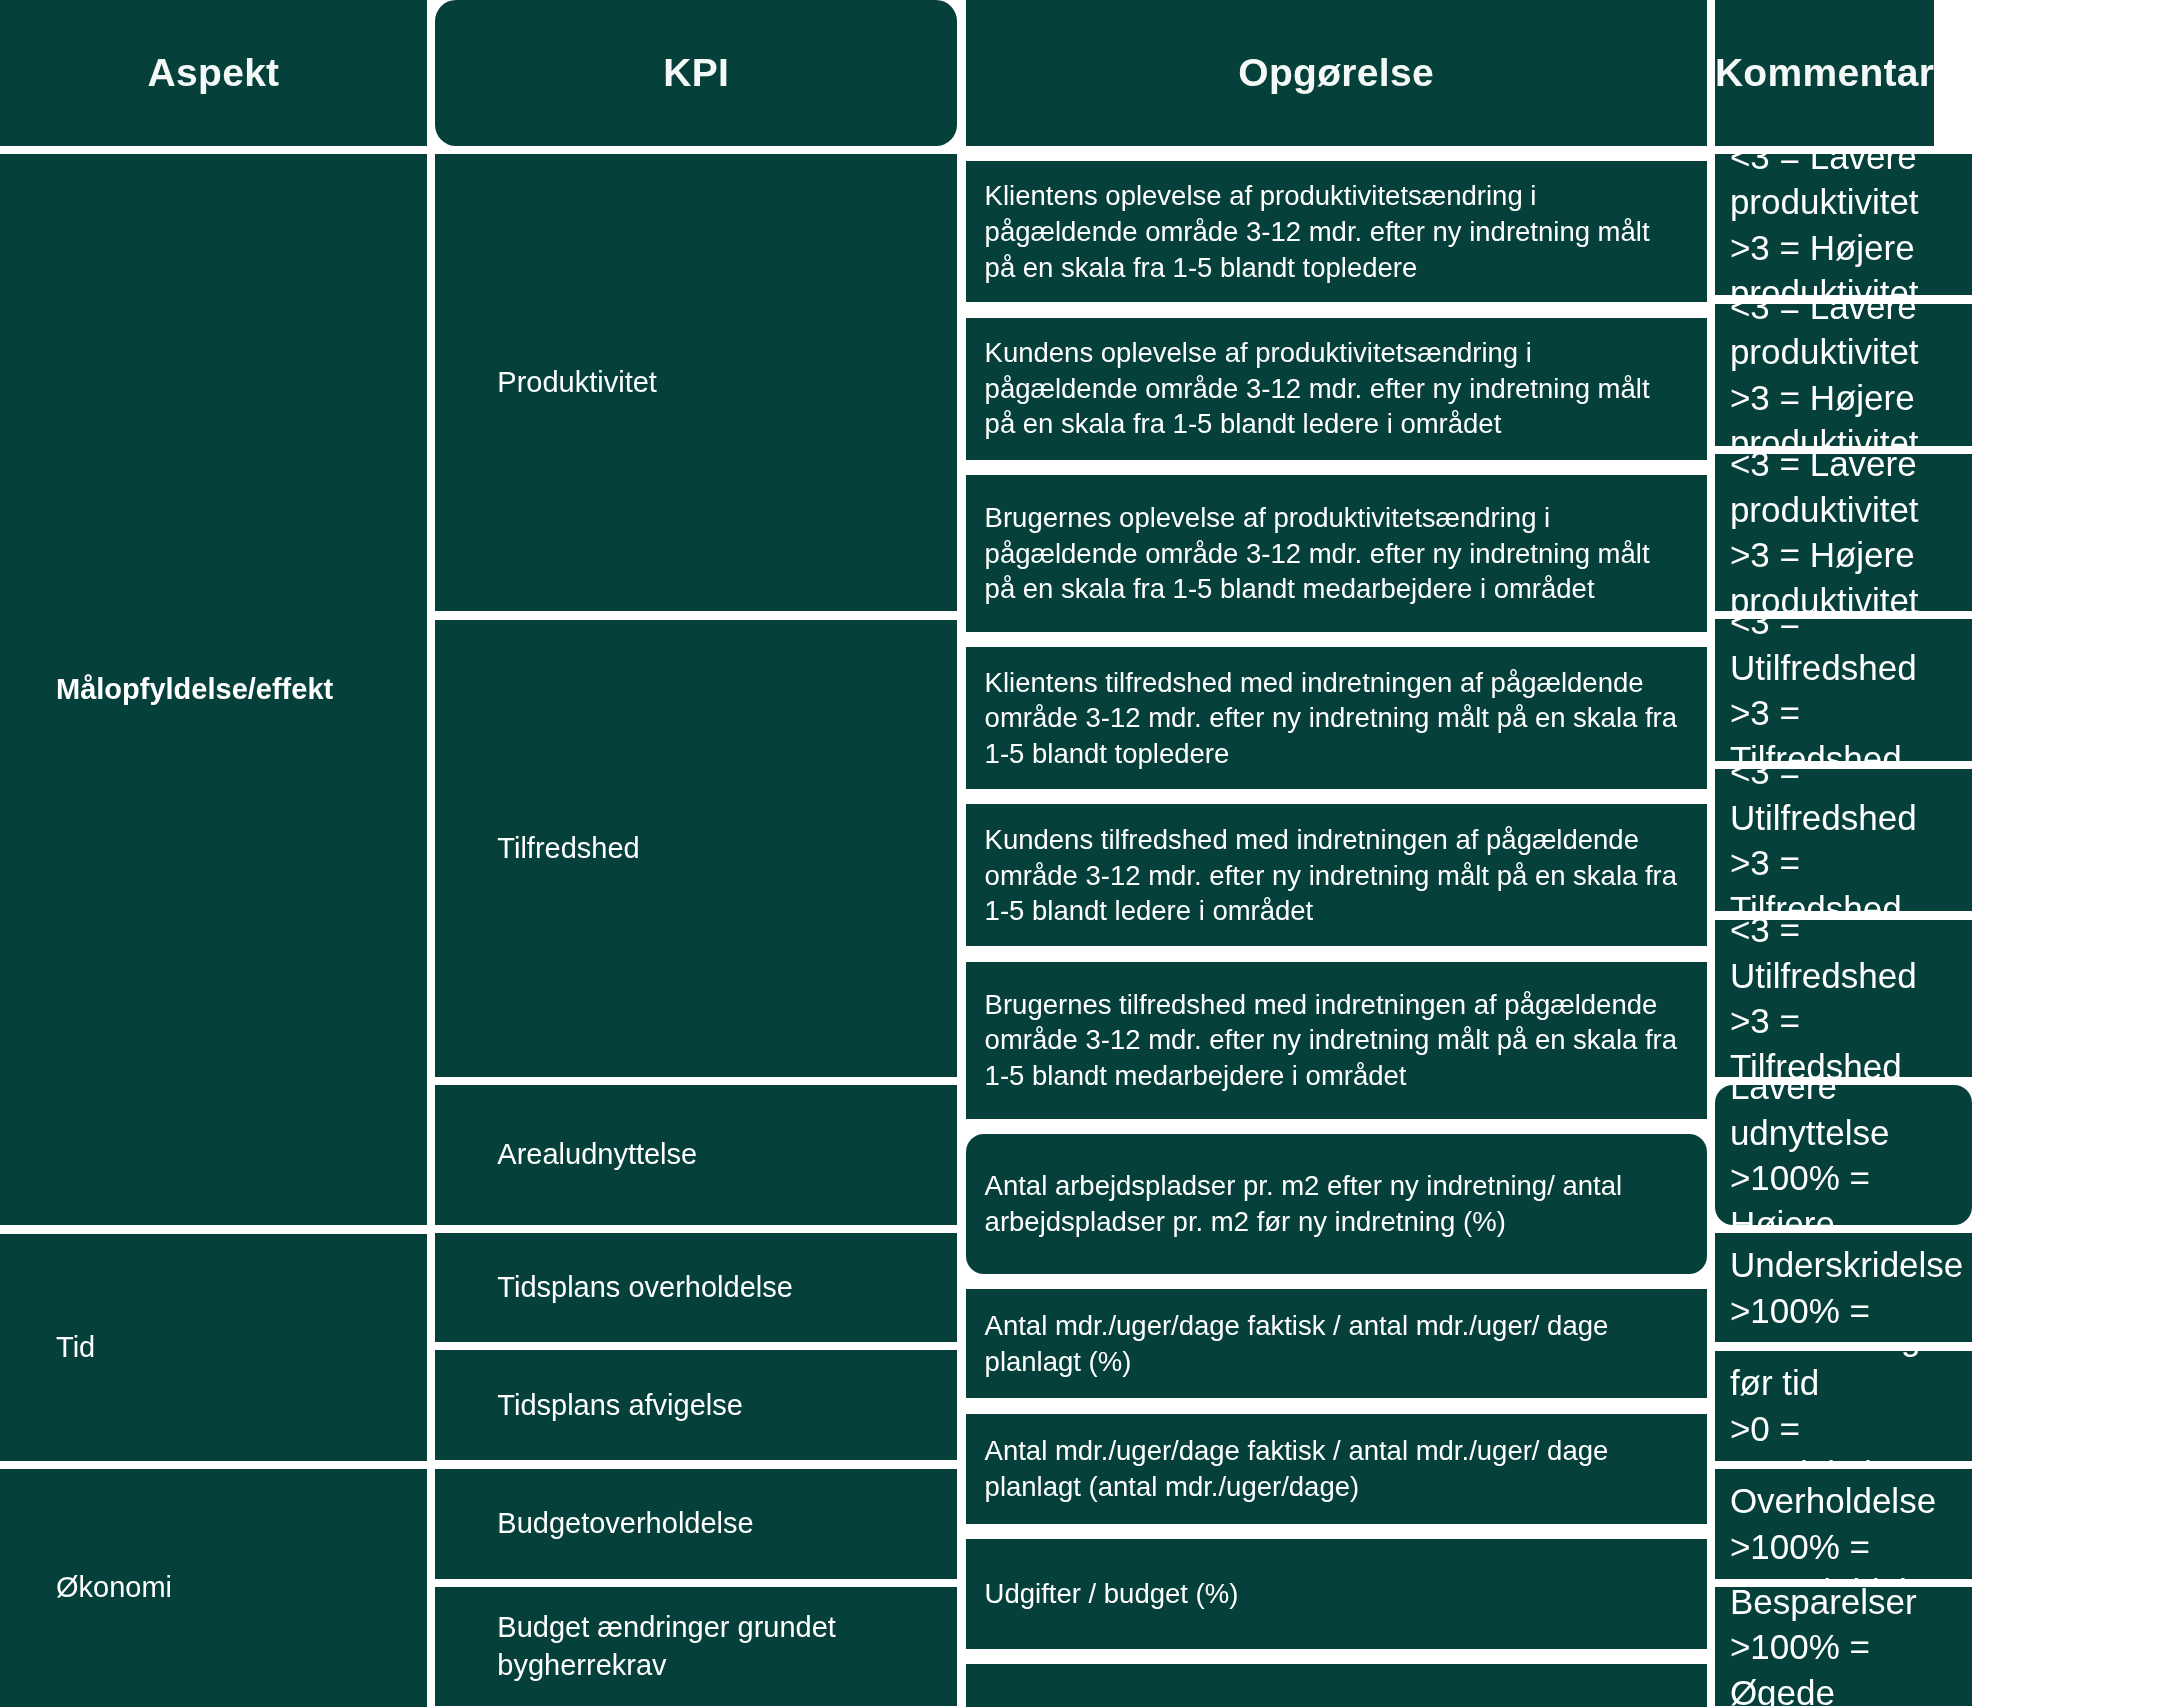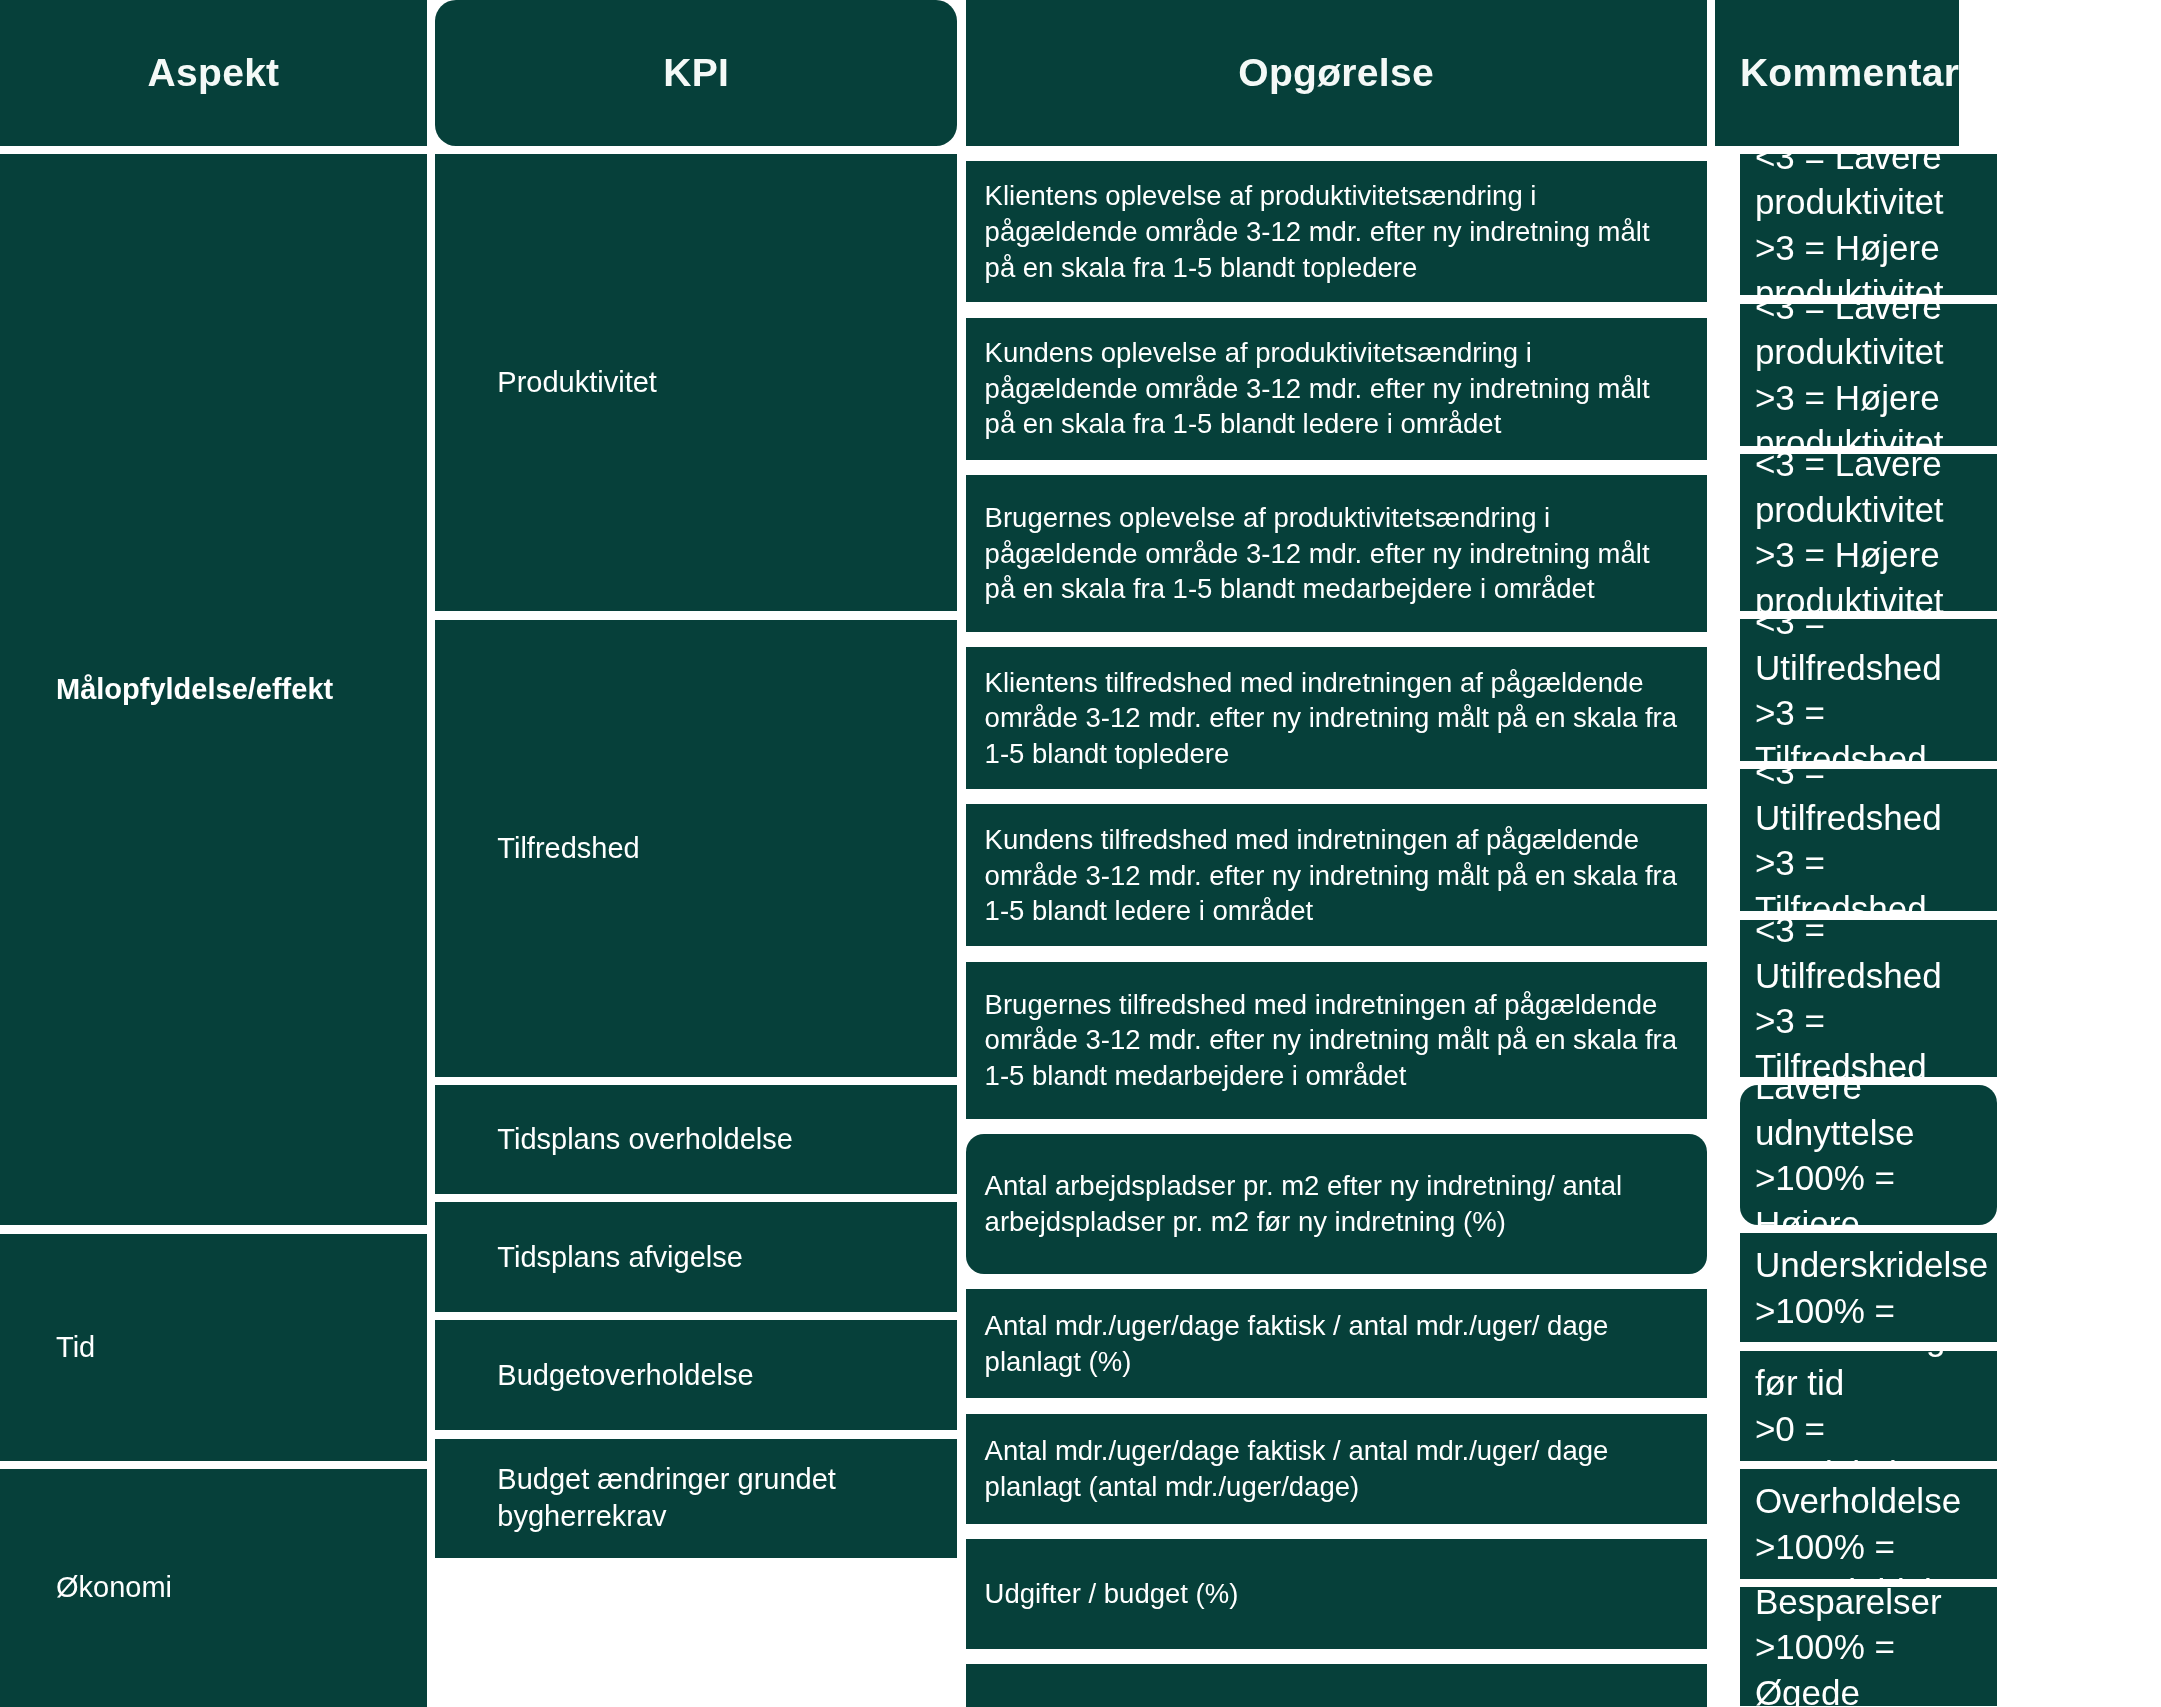--- a/index.html
+++ b/index.html
@@ -50,21 +50,21 @@
     gap: 8.3px;
     flex: 1 1 auto;
     padding-top: 8.3px;
     box-sizing: border-box;
   }
 
   
   .col-aspekt   { flex: 0 0 427px; }
   .col-kpi      { flex: 0 0 522px; border-radius: 21px; }
   .col-opg      { flex: 0 0 741px; }
-  .col-komm     { flex: 1 1 auto; padding-left: 25px; }
+  .col-komm     { flex: 1 1 auto; }
 
   .aspect-stack, .kpi-stack, .opg-stack, .komm-stack {
     display: flex;
     flex-direction: column;
     gap: 8.3px;
     height: 100%;
     box-sizing: border-box;
   }
 
   .cellbox {
@@ -158,20 +158,23 @@
       </div>
     </div>
 
     <div class="col-kpi kpi-stack">
       <div class="cellbox kpi-cell h-prod">
         <span class="cell-text">Produktivitet</span>
       </div>
       <div class="cellbox kpi-cell h-tilf">
         <span class="cell-text">Tilfredshed</span>
       </div>
+      <div class="cellbox kpi-cell h-areal">
+        <span class="cell-text">Arealudnyttelse</span>
+      </div>
       <div class="cellbox kpi-cell h-r8">
         <span class="cell-text">Tidsplans overholdelse</span>
       </div>
       <div class="cellbox kpi-cell h-r9">
         <span class="cell-text">Tidsplans afvigelse</span>
       </div>
       <div class="cellbox kpi-cell h-r10">
         <span class="cell-text">Budgetoverholdelse</span>
       </div>
       <div class="cellbox kpi-cell h-r11">

